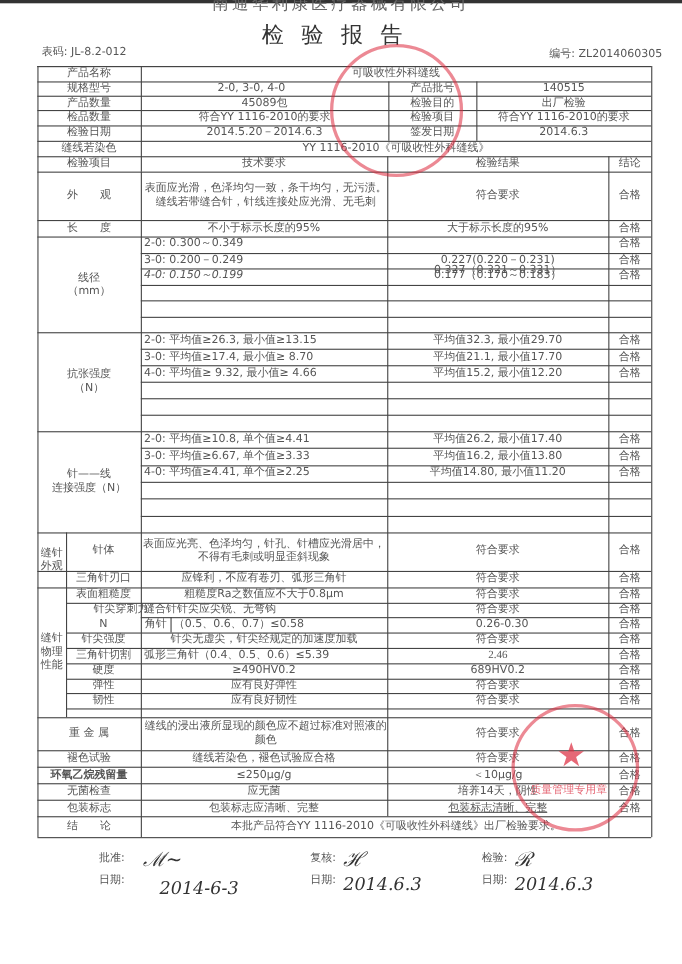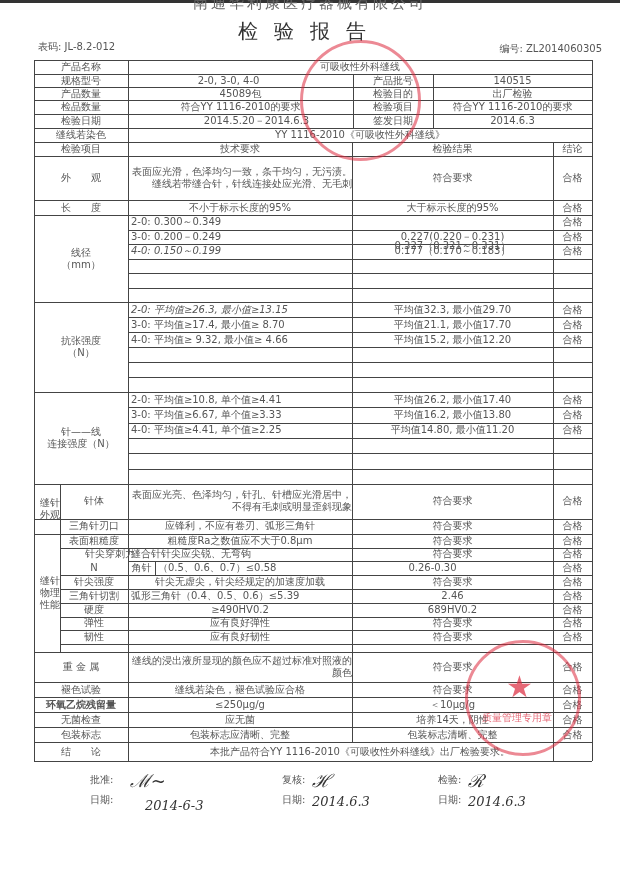--- a/index.html
+++ b/index.html
@@ -6,24 +6,24 @@
   body{width:620px;height:876px;position:relative;overflow:hidden;font-family:"DejaVu Sans",sans-serif;color:#444;}
   .topbar{position:absolute;left:0;top:0;width:620px;height:3px;background:#333;}
   .company{position:absolute;left:0;width:620px;top:-6px;text-align:center;font-size:15px;color:#666;letter-spacing:3px;}
   .title{position:absolute;left:0;width:620px;top:18px;text-align:center;font-size:20px;color:#333;letter-spacing:16px;}
   .formcode{position:absolute;left:38px;top:40px;font-size:10px;color:#555;}
   .serial{position:absolute;right:18px;top:42px;font-size:10px;color:#555;}
   .line-h{position:absolute;height:1px;background:#444;}
   .line-v{position:absolute;width:1px;background:#444;}
   .cell{position:absolute;display:flex;align-items:center;justify-content:center;font-size:10px;color:#555;box-sizing:border-box;text-align:center;line-height:12px;white-space:nowrap;}
   .left{justify-content:flex-start;padding-left:3px;}
-  .wrap{white-space:normal;text-align:right;}
+  .wrap{white-space:normal;}
   .stamp{position:absolute;border:3px solid rgba(220,40,60,0.55);border-radius:50%;pointer-events:none;}
   .sig{position:absolute;font-size:10px;color:#555;}
-  .hand{position:absolute;font-family:"DejaVu Serif",serif;font-style:italic;font-size:13px;color:#333;}
+  .hand{position:absolute;font-family:"DejaVu Serif",serif;font-style:italic;font-size:16px;color:#333;}
 </style>
 </head>
 <body>
 
 <div class="topbar"></div>
 <div class="company">南通华利康医疗器械有限公司</div>
 <div class="title">检验报告</div>
 <div class="formcode">表码: JL-8.2-012</div>
 <div class="serial">编号: ZL2014060305</div>
 
@@ -51,21 +51,21 @@
     <div class="cell" style="left: 433px; top: 74px; width: 159px; height: 13px;">140515</div>
     <div class="cell" style="left: 34px; top: 87px; width: 94px; height: 13px;">产品数量</div>
     <div class="cell" style="left: 128px; top: 87px; width: 225px; height: 13px;">45089包</div>
     <div class="cell" style="left: 353px; top: 87px; width: 80px; height: 13px;">检验目的</div>
     <div class="cell" style="left: 433px; top: 87px; width: 159px; height: 13px;">出厂检验</div>
     <div class="cell" style="left: 34px; top: 100px; width: 94px; height: 14px;">检品数量</div>
     <div class="cell" style="left: 128px; top: 100px; width: 225px; height: 14px;">符合YY 1116-2010的要求</div>
     <div class="cell" style="left: 353px; top: 100px; width: 80px; height: 14px;">检验项目</div>
     <div class="cell" style="left: 433px; top: 100px; width: 159px; height: 14px;">符合YY 1116-2010的要求</div>
     <div class="cell" style="left: 34px; top: 114px; width: 94px; height: 14px;">检验日期</div>
-    <div class="cell" style="left: 128px; top: 114px; width: 225px; height: 14px; margin-left: 16px;">2014.5.20－2014.6.3</div>
+    <div class="cell" style="left: 128px; top: 114px; width: 225px; height: 14px;">2014.5.20－2014.6.3</div>
     <div class="cell" style="left: 353px; top: 114px; width: 80px; height: 14px;">签发日期</div>
     <div class="cell" style="left: 433px; top: 114px; width: 159px; height: 14px;">2014.6.3</div>
     <div class="cell" style="left: 34px; top: 128px; width: 94px; height: 14px;">缝线若染色</div>
     <div class="cell" style="left: 128px; top: 128px; width: 464px; height: 14px;">YY 1116-2010《可吸收性外科缝线》</div>
     <div class="cell" style="left: 34px; top: 142px; width: 94px; height: 14px;">检验项目</div>
     <div class="cell" style="left: 128px; top: 142px; width: 224px; height: 14px;">技术要求</div>
     <div class="cell" style="left: 352px; top: 142px; width: 201px; height: 14px;">检验结果</div>
     <div class="cell" style="left: 553px; top: 142px; width: 39px; height: 14px;">结论</div>
     <div class="line-v" style="left: 352px; top: 142px; height: 510px;"></div>
     <div class="line-v" style="left: 553px; top: 142px; height: 619px;"></div>
@@ -102,21 +102,21 @@
     <div class="line-h" style="left: 128px; width: 464px; top: 317px;"></div>
     <div class="line-h" style="left: 128px; width: 464px; top: 332px;"></div>
     <div class="line-h" style="left: 128px; width: 464px; top: 347px;"></div>
     <div class="line-h" style="left: 128px; width: 464px; top: 362px;"></div>
     <div class="line-h" style="left: 128px; width: 464px; top: 377px;"></div>
     <div class="line-h" style="left: 34px; width: 558px; top: 392px;"></div>
     <div class="cell wrap" style="left: 34px; top: 302px; width: 94px; height: 90px; flex-direction: column;">
       <div>抗张强度</div>
       <div>（N）</div>
     </div>
-    <div class="cell left" style="left: 128px; top: 302px; width: 224px; height: 15px; font-style: italic;">2-0: 平均值≥26.3, 最小值≥13.15</div>
+    <div class="cell left" style="left: 128px; top: 302px; width: 224px; height: 15px;">2-0: 平均值≥26.3, 最小值≥13.15</div>
     <div class="cell" style="left: 352px; top: 302px; width: 201px; height: 15px;">平均值32.3, 最小值29.70</div>
     <div class="cell" style="left: 553px; top: 302px; width: 39px; height: 15px;">合格</div>
     <div class="cell left" style="left: 128px; top: 317px; width: 224px; height: 15px;">3-0: 平均值≥17.4, 最小值≥ 8.70</div>
     <div class="cell" style="left: 352px; top: 317px; width: 201px; height: 15px;">平均值21.1, 最小值17.70</div>
     <div class="cell" style="left: 553px; top: 317px; width: 39px; height: 15px;">合格</div>
     <div class="cell left" style="left: 128px; top: 332px; width: 224px; height: 15px;">4-0: 平均值≥ 9.32, 最小值≥ 4.66</div>
     <div class="cell" style="left: 352px; top: 332px; width: 201px; height: 15px;">平均值15.2, 最小值12.20</div>
     <div class="cell" style="left: 553px; top: 332px; width: 39px; height: 15px;">合格</div>
     <div class="line-h" style="left: 128px; width: 464px; top: 407.3px;"></div>
     <div class="line-h" style="left: 128px; width: 464px; top: 422.6px;"></div>
@@ -158,31 +158,31 @@
     <div class="line-h" style="left: 128px; width: 464px; top: 561.4px;"></div>
     <div class="cell" style="left: 60px; top: 547.6px; width: 68px; height: 13.8px; padding-left: 32px;">针尖穿刺力</div>
     <div class="cell left" style="left: 128px; top: 547.6px; width: 224px; height: 13.8px;">缝合针针尖应尖锐、无弯钩</div>
     <div class="cell" style="left: 352px; top: 547.6px; width: 201px; height: 13.8px;">符合要求</div>
     <div class="cell" style="left: 553px; top: 547.6px; width: 39px; height: 13.8px;">合格</div>
     <div class="line-h" style="left: 60px; width: 532px; top: 575.2px;"></div>
     <div class="cell" style="left: 60px; top: 561.4px; width: 68px; height: 13.8px;">N</div>
     <div class="line-v" style="left: 155px; top: 561.4px; height: 13.8px;"></div>
     <div class="cell" style="left: 128px; top: 561.4px; width: 27px; height: 13.8px;">角针</div>
     <div class="cell left" style="left: 155px; top: 561.4px; width: 197px; height: 13.8px;">（0.5、0.6、0.7）≤0.58</div>
-    <div class="cell" style="left: 332px; top: 561.4px; width: 201px; height: 13.8px;">0.26-0.30</div>
+    <div class="cell" style="left: 356px; top: 561.4px; width: 201px; height: 13.8px;">0.26-0.30</div>
     <div class="cell" style="left: 553px; top: 561.4px; width: 39px; height: 13.8px;">合格</div>
     <div class="line-h" style="left: 60px; width: 532px; top: 589px;"></div>
     <div class="cell" style="left: 60px; top: 575.2px; width: 68px; height: 13.8px;">针尖强度</div>
     <div class="cell" style="left: 128px; top: 575.2px; width: 224px; height: 13.8px;">针尖无虚尖，针尖经规定的加速度加载</div>
     <div class="cell" style="left: 352px; top: 575.2px; width: 201px; height: 13.8px;">符合要求</div>
     <div class="cell" style="left: 553px; top: 575.2px; width: 39px; height: 13.8px;">合格</div>
     <div class="line-h" style="left: 60px; width: 532px; top: 602.8px;"></div>
     <div class="cell" style="left: 60px; top: 589px; width: 68px; height: 13.8px;">三角针切割</div>
     <div class="cell left" style="left: 128px; top: 589px; width: 224px; height: 13.8px;">弧形三角针（0.4、0.5、0.6）≤5.39</div>
-    <div class="cell" style="left: 352px; top: 589px; width: 201px; height: 13.8px;">2.46</div>
+    <div class="cell" style="left: 352px; top: 589px; width: 201px; height: 13.8px; font-family: Liberation Serif, serif;">2.46</div>
     <div class="cell" style="left: 553px; top: 589px; width: 39px; height: 13.8px;">合格</div>
     <div class="line-h" style="left: 60px; width: 532px; top: 616.6px;"></div>
     <div class="cell" style="left: 60px; top: 602.8px; width: 68px; height: 13.8px;">硬度</div>
     <div class="cell" style="left: 128px; top: 602.8px; width: 224px; height: 13.8px;">≥490HV0.2</div>
     <div class="cell" style="left: 352px; top: 602.8px; width: 201px; height: 13.8px;">689HV0.2</div>
     <div class="cell" style="left: 553px; top: 602.8px; width: 39px; height: 13.8px;">合格</div>
     <div class="line-h" style="left: 60px; width: 532px; top: 630.4px;"></div>
     <div class="cell" style="left: 60px; top: 616.6px; width: 68px; height: 13.8px;">弹性</div>
     <div class="cell" style="left: 128px; top: 616.6px; width: 224px; height: 13.8px;">应有良好弹性</div>
     <div class="cell" style="left: 352px; top: 616.6px; width: 201px; height: 13.8px;">符合要求</div>
@@ -210,21 +210,21 @@
     <div class="cell" style="left: 352px; top: 697px; width: 201px; height: 15px;">＜10μg/g</div>
     <div class="cell" style="left: 553px; top: 697px; width: 39px; height: 15px;">合格</div>
     <div class="line-h" style="left: 34px; width: 558px; top: 727px;"></div>
     <div class="cell" style="left: 34px; top: 712px; width: 94px; height: 15px;">无菌检查</div>
     <div class="cell" style="left: 128px; top: 712px; width: 224px; height: 15px;">应无菌</div>
     <div class="cell" style="left: 352px; top: 712px; width: 201px; height: 15px;">培养14天，阴性</div>
     <div class="cell" style="left: 553px; top: 712px; width: 39px; height: 15px;">合格</div>
     <div class="line-h" style="left: 34px; width: 558px; top: 742px;"></div>
     <div class="cell" style="left: 34px; top: 727px; width: 94px; height: 15px;">包装标志</div>
     <div class="cell" style="left: 128px; top: 727px; width: 224px; height: 15px;">包装标志应清晰、完整</div>
-    <div class="cell" style="left: 352px; top: 727px; width: 201px; height: 15px;">包装标志清晰、完整</div>
+    <div class="cell" style="left: 352px; top: 727px; width: 201px; height: 15px; text-decoration: underline;">包装标志清晰、完整</div>
     <div class="cell" style="left: 553px; top: 727px; width: 39px; height: 15px;">合格</div>
     <div class="cell" style="left: 34px; top: 742px; width: 94px; height: 19px;">结　　论</div>
     <div class="cell" style="left: 128px; top: 742px; width: 464px; height: 19px;">本批产品符合YY 1116-2010《可吸收性外科缝线》出厂检验要求。</div>
   </div>
 
 <div class="stamp" style="left:300px;top:40px;width:115px;height:115px;"></div>
 <div class="stamp" style="left:465px;top:640px;width:110px;height:110px;">
   <div style="position:absolute;left:38px;top:26px;font-size:30px;color:rgba(220,40,60,0.7);">★</div>
   <div style="position:absolute;left:14px;top:68px;font-size:10px;color:rgba(220,40,60,0.7);">质量管理专用章</div>
 </div>

